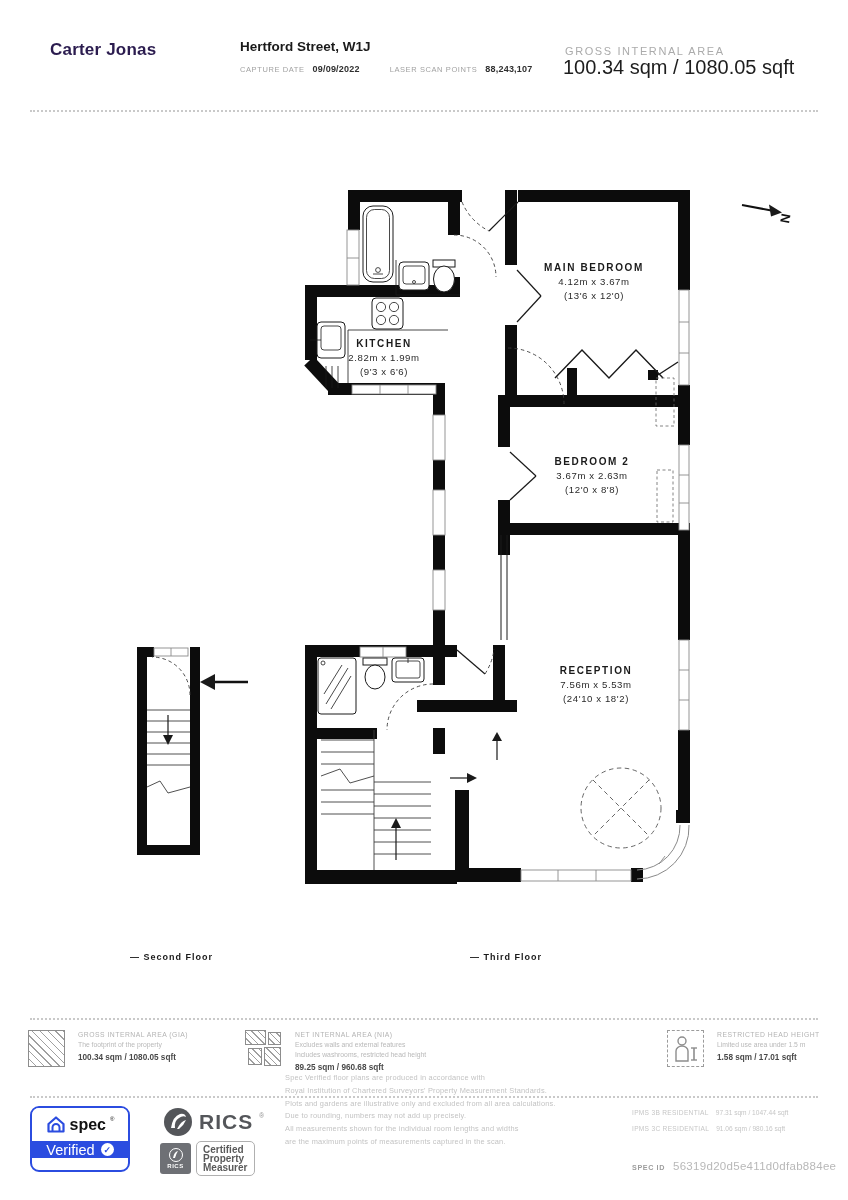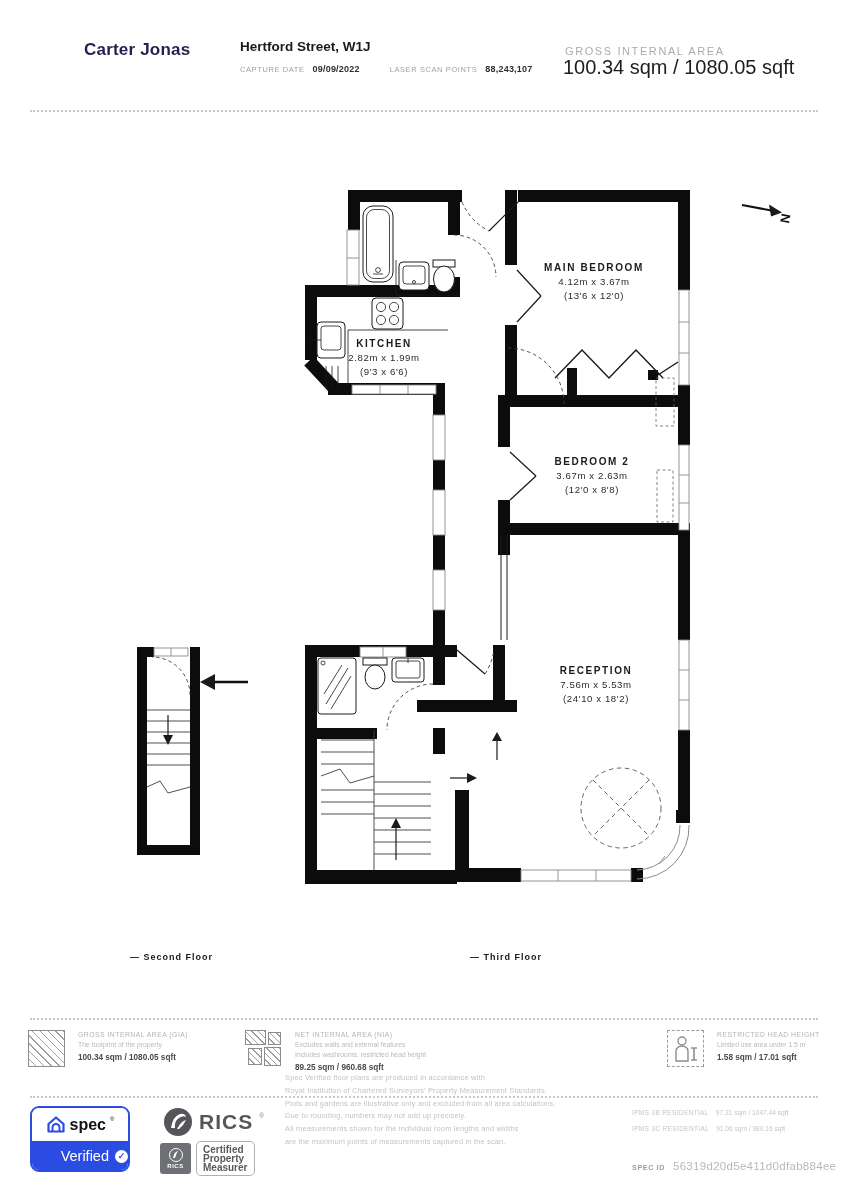--- a/index.html
+++ b/index.html
@@ -1,20 +1,20 @@
 <!DOCTYPE html>
 <html><head>
 <meta charset="utf-8">
 <style>
   * { margin:0; padding:0; box-sizing:border-box; }
   html,body { width:848px; height:1200px; background:#fff; font-family:"Liberation Sans", sans-serif; overflow:hidden; }
   .page { position:relative; width:848px; height:1200px; background:#fff; }
 
   
-  .logo { position:absolute; left:84px; top:40px; font-size:17px; font-weight:700; color:#2b1c4f; letter-spacing:.2px; }
+  .logo { position:absolute; left:50px; top:40px; font-size:17px; font-weight:700; color:#2b1c4f; letter-spacing:.2px; }
   .addr { position:absolute; left:240px; top:39px; font-size:13.5px; font-weight:700; color:#1a1a1a; }
   .meta { position:absolute; left:240px; top:64px; font-size:7.5px; color:#a2a2a2; letter-spacing:.6px; display:flex; gap:8px; align-items:baseline; }
   .meta .v { font-size:9px; font-weight:700; color:#2e2e2e; letter-spacing:.2px; }
   .gia-label { position:absolute; left:565px; top:37px; font-size:11px; color:#ababab; letter-spacing:1.6px;margin-top:8px; }
   .gia-value { position:absolute; left:563px; top:56px; font-size:20px; color:#1d1d1d; font-weight:400; }
   .dots { position:absolute; left:30px; right:30px; border-top:2px dotted #c9c9c9; }
 
   
   .floor-label { position:absolute; top:952px; font-size:9px; font-weight:700; letter-spacing:1px; color:#1a1a1a; }
 
@@ -31,21 +31,21 @@
   .ltxt { padding-top:1px; }
   .ltitle { font-size:6.8px; color:#b3b3b3; letter-spacing:.5px; margin-bottom:3px; }
   .lline { font-size:6.8px; color:#b9b9b9; margin-bottom:2.5px; }
   .lvalue { font-size:8.2px; font-weight:700; color:#4a4a4a; margin-top:5px; }
 
   
   .spec-badge { position:absolute; left:30px; top:1106px; width:100px; height:66px; border:2.5px solid #2b4ce0; border-radius:9px; overflow:hidden; background:#fff; }
   .spec-top { height:33px; display:flex; align-items:center; justify-content:center; gap:4px; background:#fff; }
   .spec-word { font-size:16px; font-weight:700; color:#111; }
   .spec-reg { font-size:6px; color:#111; vertical-align:top; position:relative; top:-6px; }
-  .spec-bottom { height:30px; background:#2b4ce0; display:flex; align-items:center; justify-content:flex-end; gap:6px; }
+  .spec-bottom { height:17px; background:#2b4ce0; display:flex; align-items:center; justify-content:center; gap:6px; }
   .spec-verified { color:#fff; font-size:14.5px; font-weight:400; }
   .spec-check { width:13px; height:13px; background:#fff; border-radius:50%; color:#2b4ce0; font-size:9px; font-weight:700; display:flex; align-items:center; justify-content:center; }
 
   .rics-row { position:absolute; left:163px; top:1107px; display:flex; align-items:center; gap:6px; }
   .rics-word { font-size:21px; font-weight:700; color:#54565a; letter-spacing:1px; }
   .rics-reg { font-size:6.5px; color:#8a8a8a; position:relative; top:-7px; }
   .cert-badge { position:absolute; left:160px; top:1141px; display:flex; align-items:center; }
   .cert-sq { width:31px; height:31px; background:#6e7075; border-radius:3px; display:flex; flex-direction:column; align-items:center; justify-content:center; gap:1px; }
   .cert-sq .mini { font-size:6px; font-weight:700; color:#fff; letter-spacing:.5px; }
   .cert-txt { margin-left:5px; border:1px solid #b0b0b0; border-radius:5px; padding:3px 7px 3px 6px; }

